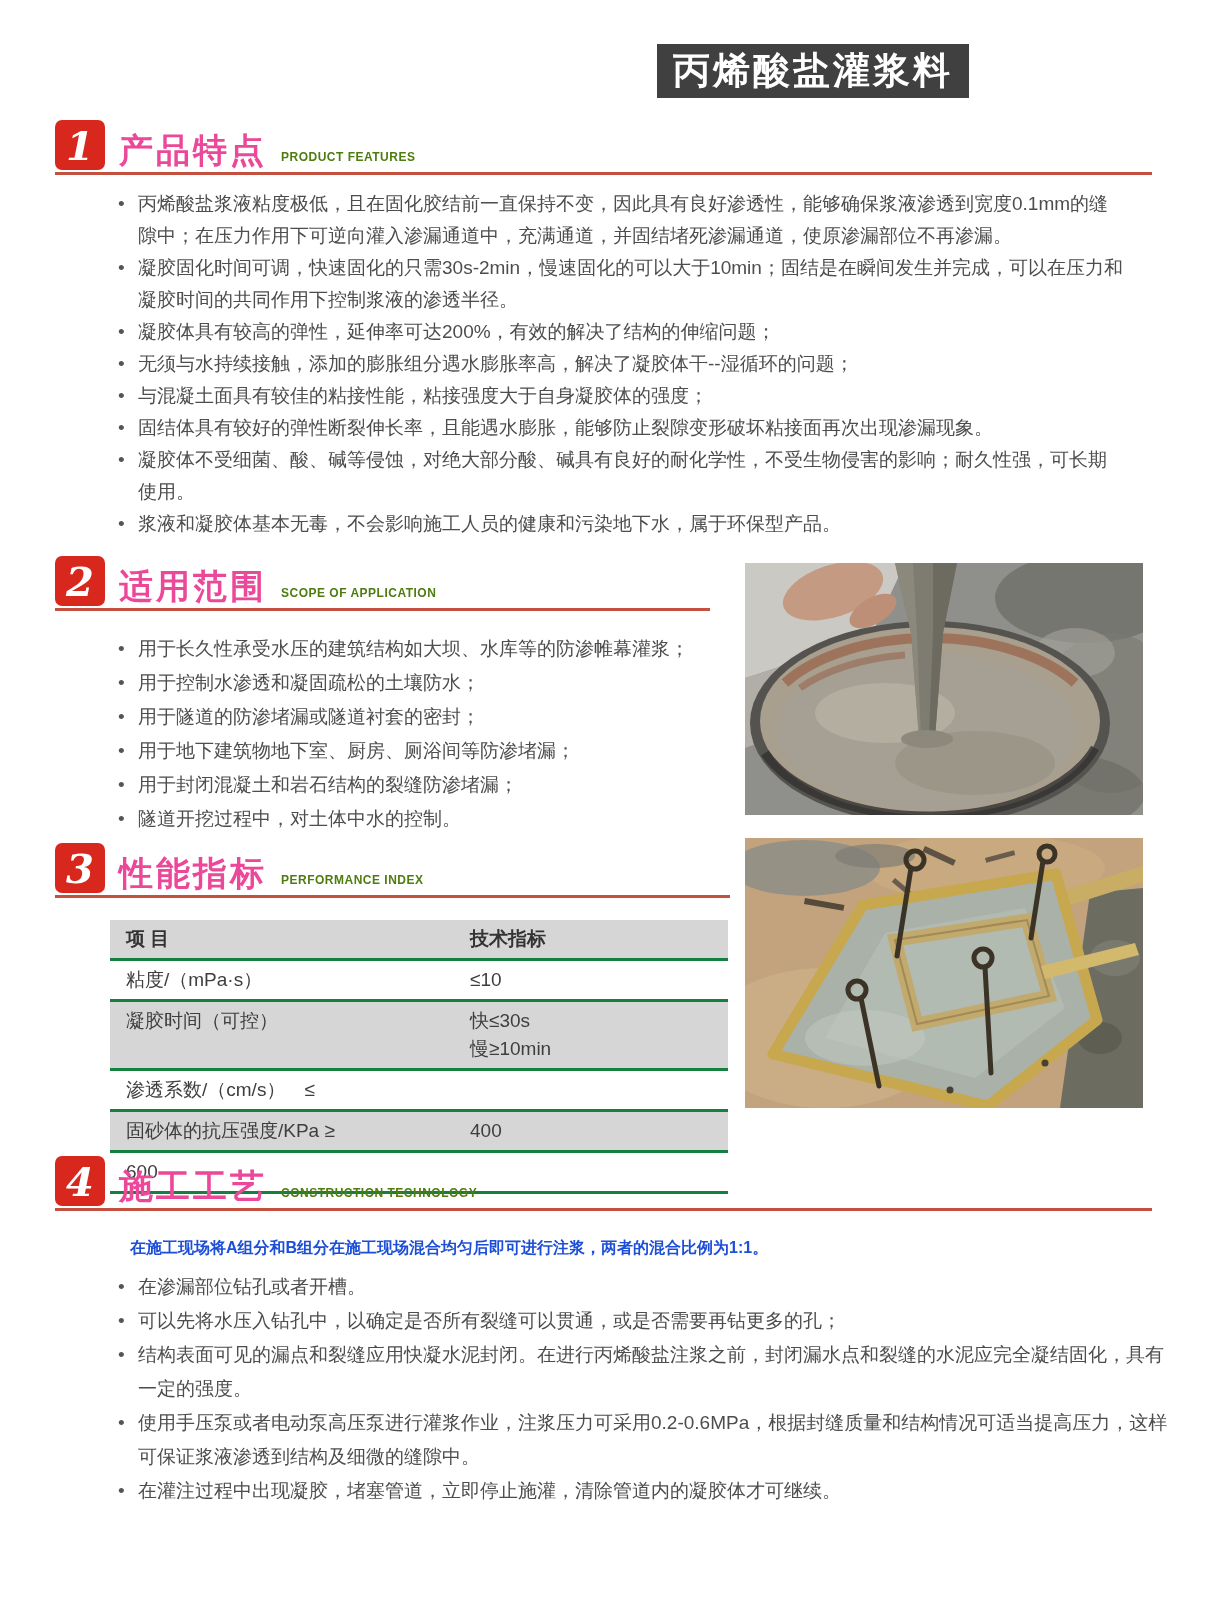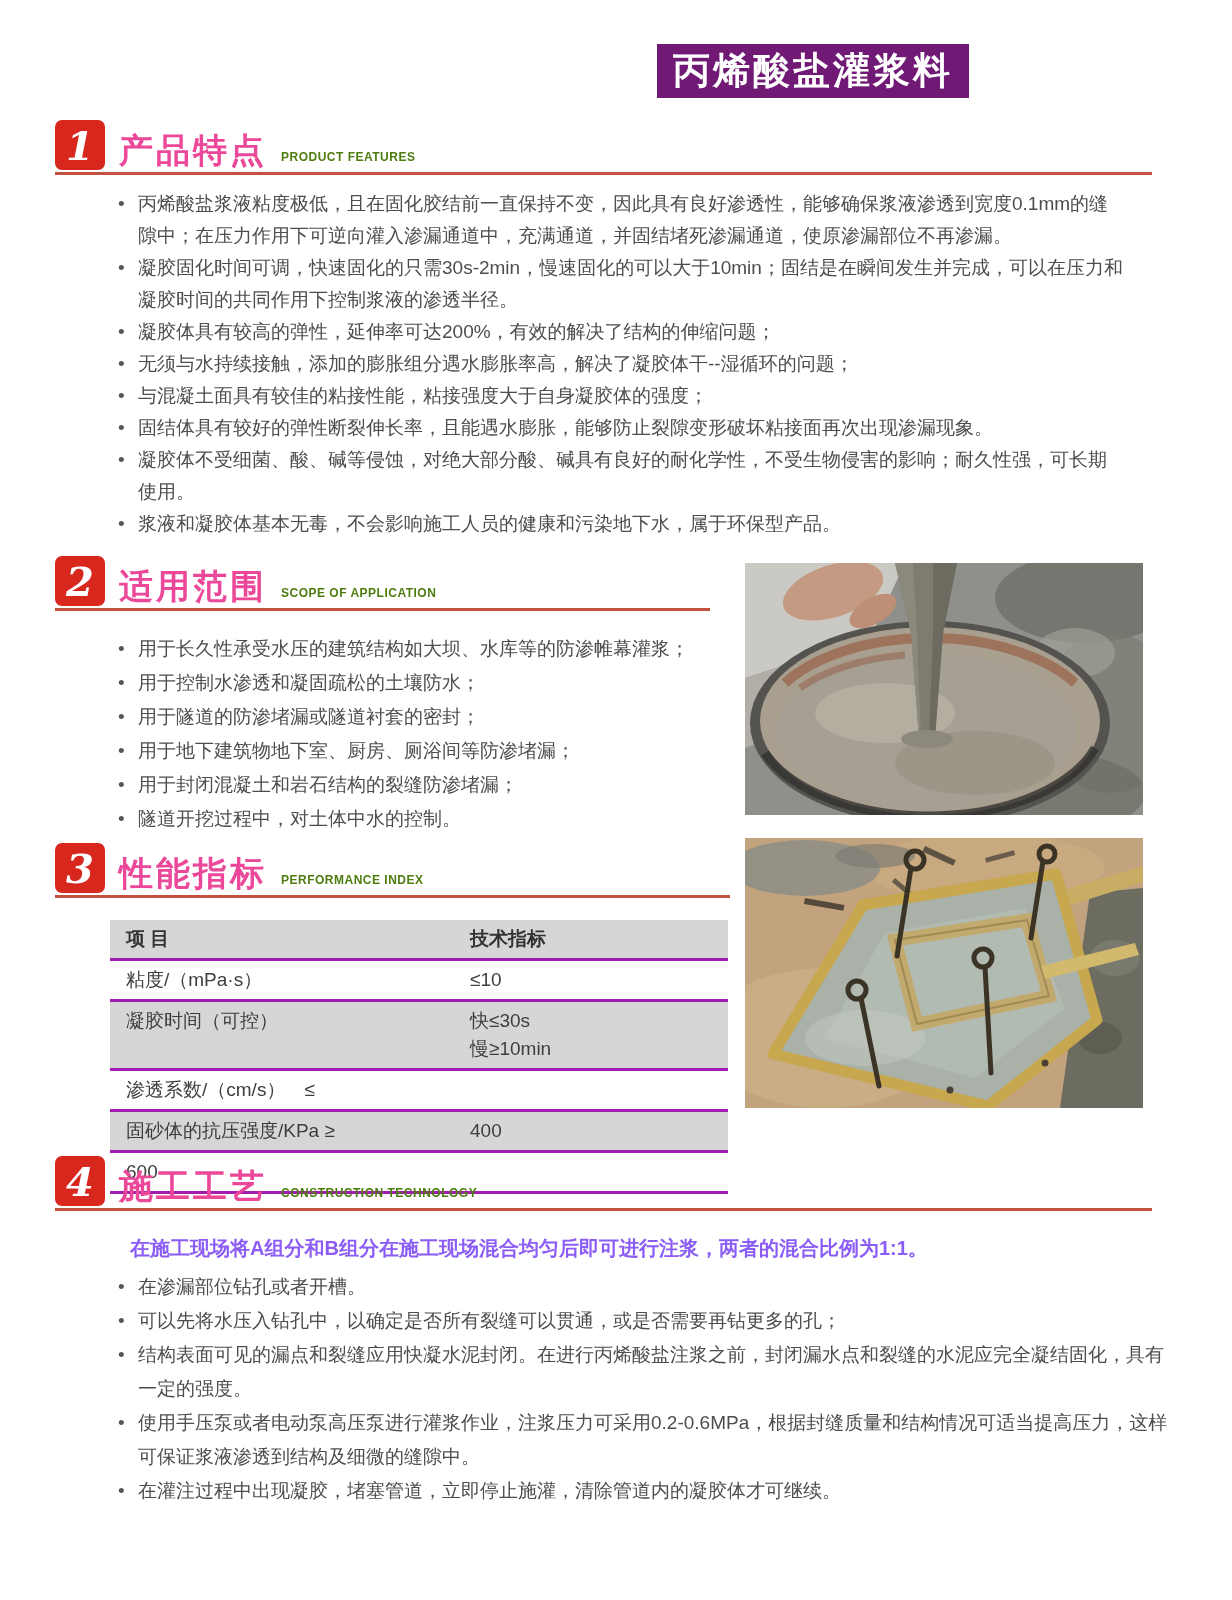--- a/index.html
+++ b/index.html
@@ -3,21 +3,21 @@
 <meta charset="utf-8">
 <style>
   html,body{margin:0;padding:0;}
   body{
     width:1232px;height:1600px;position:relative;overflow:hidden;
     background:#ffffff;font-family:"Liberation Sans",sans-serif;
   }
   
   .banner{
     position:absolute;left:657px;top:44px;width:312px;height:54px;
-    background:#701a75;color:#fff;display:flex;align-items:center;justify-content:center;
+    background:#404040;color:#fff;display:flex;align-items:center;justify-content:center;
     font-size:37px;font-weight:bold;letter-spacing:3px;
   }
   
   .sec-header{
     position:absolute;display:flex;align-items:flex-end;gap:14px;
     border-bottom:3px solid #c4503f;padding-bottom:2px;box-sizing:border-box;
   }
   .num-box{
     width:50px;height:50px;background:#d8281e;border-radius:7px;color:#fff;
     display:flex;align-items:center;justify-content:center;
@@ -26,24 +26,24 @@
   }
   .sec-title{color:#ec4899;font-size:34px;font-weight:bold;letter-spacing:3px;line-height:1;padding-bottom:3px;}
   .sec-sub{color:#4d7c0f;font-size:12px;font-weight:bold;letter-spacing:.5px;padding-bottom:6px;}
   
   .blist{list-style:none;margin:2px;padding:0;position:absolute;font-size:19px;color:#4d4d4d;}
   .blist li{position:relative;padding-left:26px;}
   .blist li::before{content:"\2022";position:absolute;left:6px;color:#555;}
   .lh32 li{line-height:32px;}
   .lh34 li{line-height:34px;}
   
-  .intro{position:absolute;font-size:20px;font-weight:bold;color:#8b5cf6;line-height:30px;}
+  .intro{position:absolute;font-size:16px;font-weight:bold;color:#1d4ed8;line-height:30px;}
   
   .ptable{position:absolute;left:110px;top:920px;width:618px;font-size:19px;color:#3e3e3e;}
-  .trow{display:flex;border-bottom:3px solid #a21caf;}
+  .trow{display:flex;border-bottom:3px solid #15803d;}
   .trow:nth-of-type(odd){background:#d6d6d6;}
   .trow>div{padding:5px 0 5px 16px;line-height:28px;box-sizing:border-box;}
   .tlabel{width:344px;flex:0 0 auto;}
   .tvalue{flex:1;white-space:pre-line;}
   .thead div{font-weight:bold;color:#333;}
   
   .photo{position:absolute;display:block;}
   #photo1{left:745px;top:563px;width:398px;height:252px;}
   #photo2{left:745px;top:838px;width:398px;height:270px;}
   

